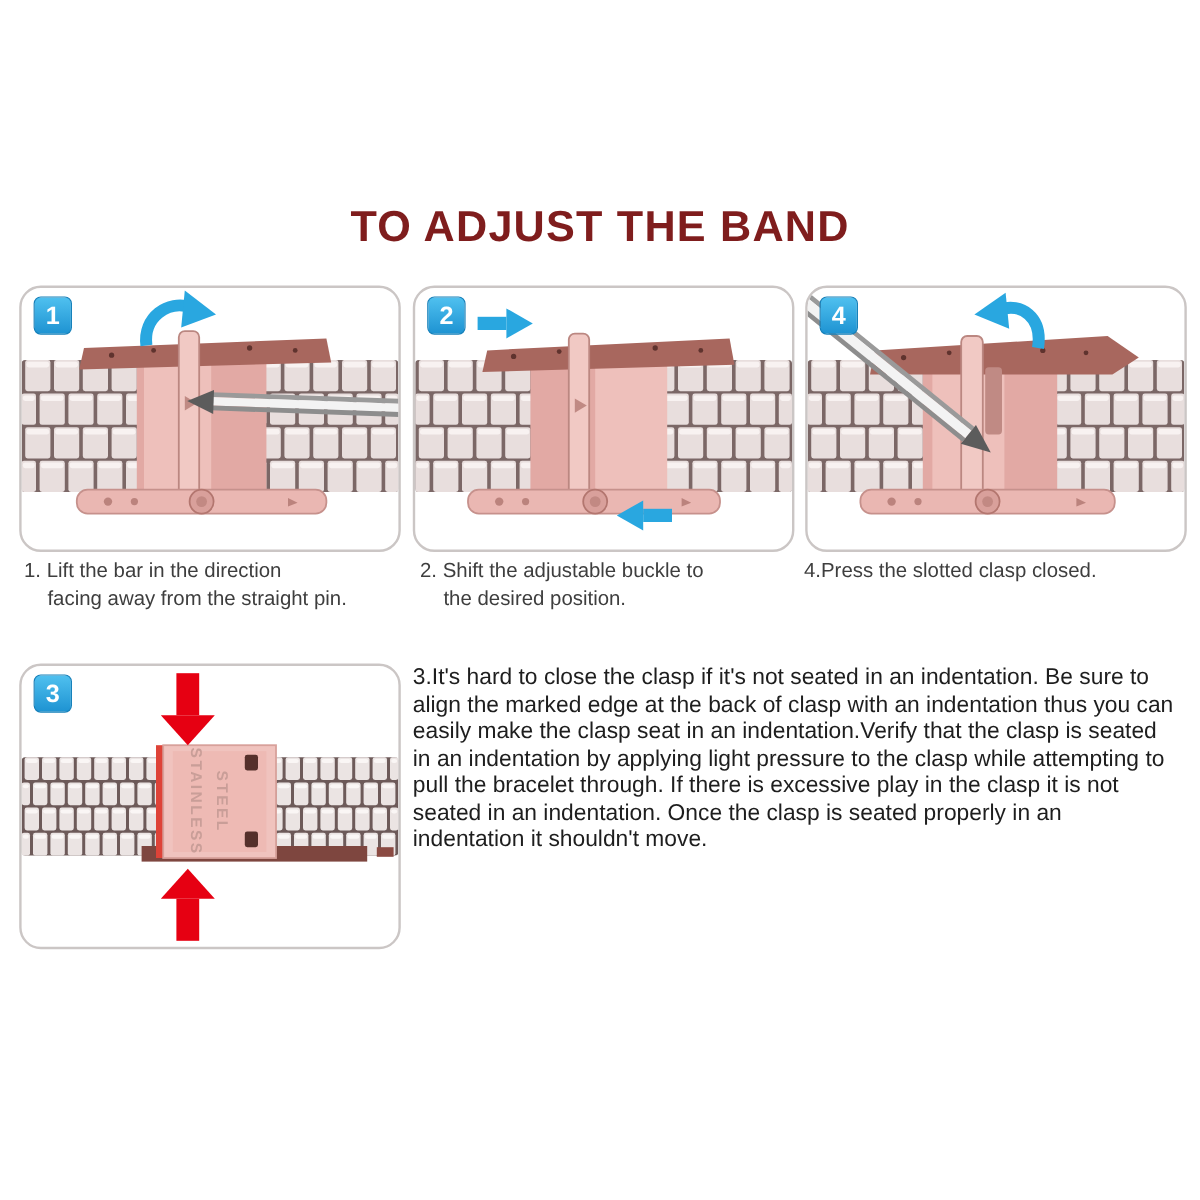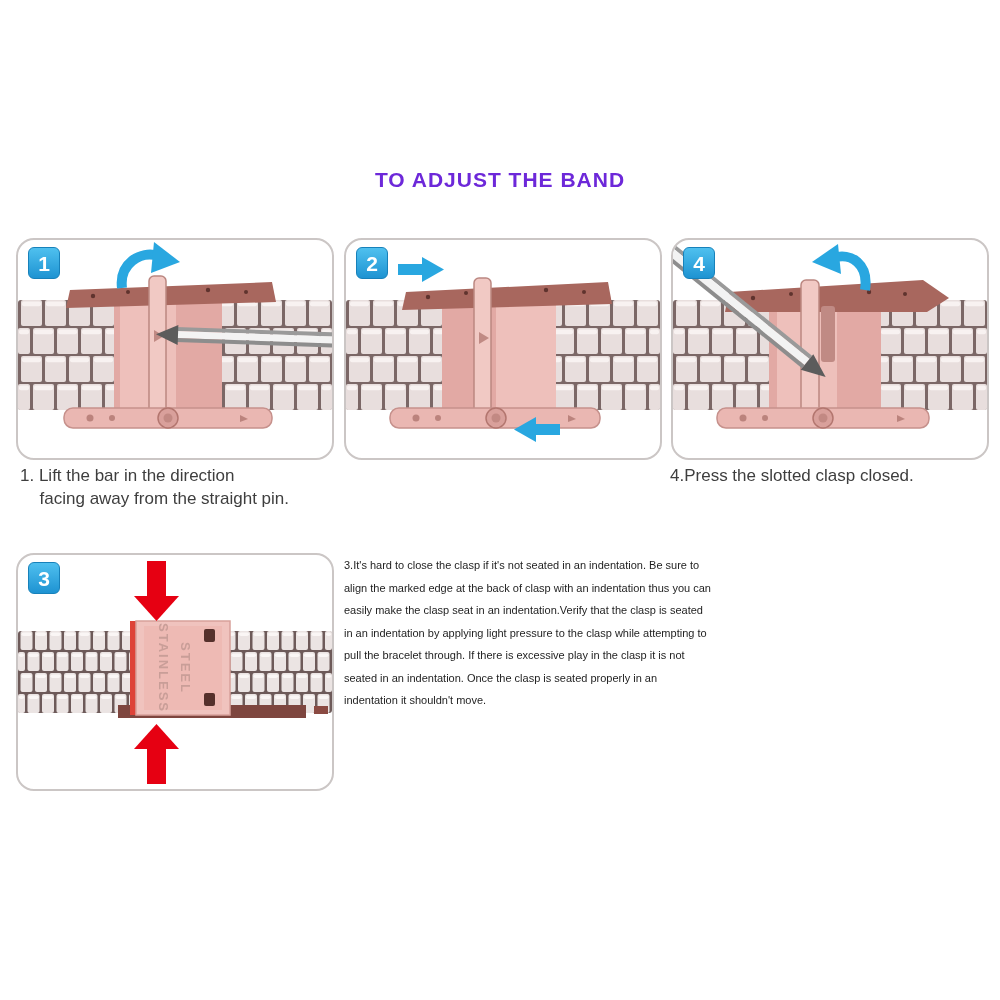--- a/index.html
+++ b/index.html
@@ -1,37 +1,37 @@
 <!DOCTYPE html>
 <html><head>
 <meta charset="utf-8">
 <style>
   html,body{margin:0;padding:0;background:#ffffff;}
   .page{position:relative;width:1000px;height:1000px;background:#ffffff;overflow:hidden;
         font-family:"Liberation Sans", sans-serif;}
   .title{position:absolute;left:0;top:168px;width:1000px;text-align:center;
-         font-size:21px;font-weight:bold;color:#6d28d9;letter-spacing:1px;margin:0;}
+         font-size:36px;font-weight:bold;color:#7f1d1d;letter-spacing:1px;margin:0;}
   .panel{position:absolute;width:314px;height:218px;border:2px solid #cbc6c5;
          border-radius:18px;overflow:hidden;background:#ffffff;}
   .panel svg{display:block;width:100%;height:100%;}
   #p1{left:16px;top:238px;}
   #p2{left:344px;top:238px;}
   #p4{left:671px;top:238px;}
   #p3{left:16px;top:553px;height:234px;}
   .badge{position:absolute;left:10px;top:7px;width:30px;height:30px;border-radius:6px;
          background:linear-gradient(#4fc0ef,#1e93d2);border:1px solid #1781ba;
          color:#ffffff;font-size:21px;font-weight:bold;display:flex;
          align-items:center;justify-content:center;line-height:1;}
   .cap{position:absolute;margin:0;font-size:17px;line-height:23px;color:#3e3e3e;
        white-space:pre-line;padding-left:1.15em;text-indent:-1.15em;}
   #cap1{left:20px;top:464px;width:322px;}
   #cap2{left:350px;top:464px;width:322px;}
   #cap4{left:670px;top:464px;width:330px;}
   .para{position:absolute;left:344px;top:554px;width:652px;margin:0;
-        font-size:11px;line-height:22.5px;color:#1e1e1e;white-space:pre-line;}
+        font-size:19px;line-height:22.5px;color:#1e1e1e;white-space:pre-line;}
   .engrave{font-family:"Liberation Sans", sans-serif;font-size:13px;font-weight:bold;
            letter-spacing:2px;fill:#c99e98;text-anchor:middle;}
 </style>
 </head>
 <body>
 
 <div class="page">
 
   <h1 class="title">TO ADJUST THE BAND</h1>
 
@@ -460,20 +460,22 @@
       <g>
         <path d="M192,50 C196,24 178,12 160,18" fill="none" stroke="#29a7e0" stroke-width="10"></path>
         <polygon points="165,4 139,22 168,34" fill="#29a7e0"></polygon>
       </g>
     </svg>
     <span class="badge">4</span>
   </section>
 
   <p class="cap" id="cap1">1. Lift the bar in the direction
 facing away from the straight pin.</p>
+  <p class="cap" id="cap2">2. Shift the adjustable buckle to
+the desired position.</p>
   <p class="cap" id="cap4">4.Press the slotted clasp closed.</p>
 
   <section class="panel" id="p3">
     <svg viewBox="0 0 314 234">
       <g>
           <rect x="0" y="76" width="314" height="82" fill="#6d5a59" rx="3"></rect>
           <rect x="2.5" y="76" width="12" height="19" fill="#ebe4e3" rx="2"></rect>
           <rect x="3.5" y="77.5" width="10" height="3.42" fill="#faf6f5" rx="2"></rect>
           <rect x="17" y="76" width="12" height="19" fill="#ebe4e3" rx="2"></rect>
           <rect x="18" y="77.5" width="10" height="3.42" fill="#faf6f5" rx="2"></rect>

